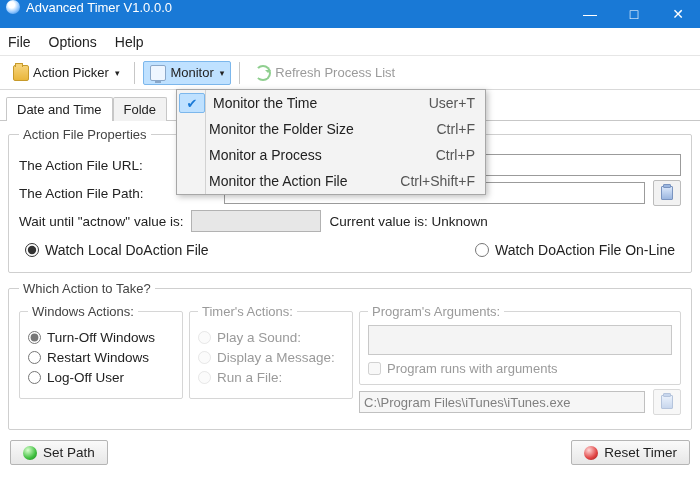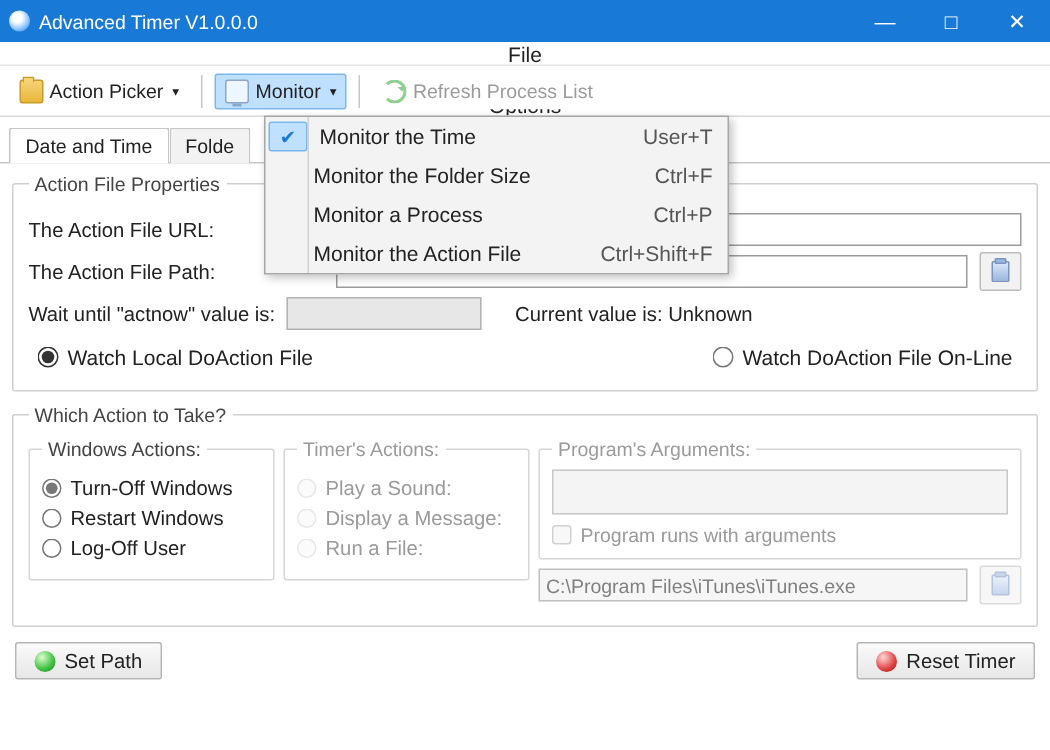--- a/index.html
+++ b/index.html
@@ -1,26 +1,26 @@
 <!DOCTYPE html>
 <html><head>
 <meta charset="utf-8">
 <style>
 * { box-sizing: border-box; margin: 0; padding: 0; font-family: "Segoe UI", Tahoma, sans-serif; }
 body { background: #fff; width: 700px; height: 500px; overflow: hidden; font-size: 13px; color: #222; }
 
 
-.titlebar { background: #1979d6; color: #fff; height: 28px; display: flex; align-items: center; padding-left: 6px; }
+.titlebar { background: #1979d6; color: #fff; height: 28px; display: flex; align-items: flex-start; padding-left: 6px; }
 .titlebar .app-icon { width: 14px; height: 14px; border-radius: 50%; background: radial-gradient(circle at 40% 35%, #fff 25%, #8fc5ff 60%, #1979d6); margin-right: 6px; }
 .titlebar .title-txt { flex: 1; font-size: 13px; }
 .win-btns { display: flex; height: 100%; }
 .win-btn { width: 44px; display:flex; align-items:center; justify-content:center; font-size:14px; color:#fff; }
 
 
-.menubar { height: 16px; display:flex; align-items:center; padding: 0 8px; gap: 18px; border-bottom: 1px solid #e6e6e6; flex-direction: column; }
+.menubar { height: 28px; display:flex; align-items:center; padding: 0 8px; gap: 18px; border-bottom: 1px solid #e6e6e6; }
 .menubar span { font-size: 14px; }
 
 
 .toolbar { height: 34px; display:flex; align-items:center; padding: 4px 6px; gap: 4px; border-bottom: 1px solid #d9d9d9; position: relative; }
 .tool-btn { display:flex; align-items:center; gap:4px; padding: 3px 6px; border: 1px solid transparent; border-radius:2px; background:#fff; font-size:13px; }
 .tool-btn .caret { font-size: 9px; margin-left:2px; }
 .tool-sep { width:1px; height: 22px; background:#c7c7c7; margin: 0 4px; }
 .tool-btn.monitor { background:#bfe1ff; border:1px solid #7cb7ec; }
 .tool-btn.refresh { color:#9b9b9b; }
 .tbic { width:16px; height:16px; display:inline-block; position:relative; }
@@ -160,21 +160,21 @@
     <div class="row">
       <span class="lbl">The Action File Path:</span>
       <input class="tbox" style="margin-left: 72px;" value="">
       <div class="iconbtn">
           <span class="trash"></span>
         </div>
     </div>
     <div class="row">
       <span class="lbl">Wait until "actnow" value is:</span>
       <div class="selbox"></div>
-      <span class="lbl" style="margin-left:14px"><span>Current value is:</span>&nbsp;<span>Unknown</span></span>
+      <span class="lbl" style=""><span>Current value is:</span>&nbsp;<span>Unknown</span></span>
     </div>
     <div class="radio-row">
       <label class="radio">
         <input type="radio" name="watch" checked="" style="">
         <span>Watch Local DoAction File</span>
       </label>
       <label class="radio" style="margin-left:auto">
         <input type="radio" name="watch" style="">
         <span>Watch DoAction File On-Line</span>
       </label>

